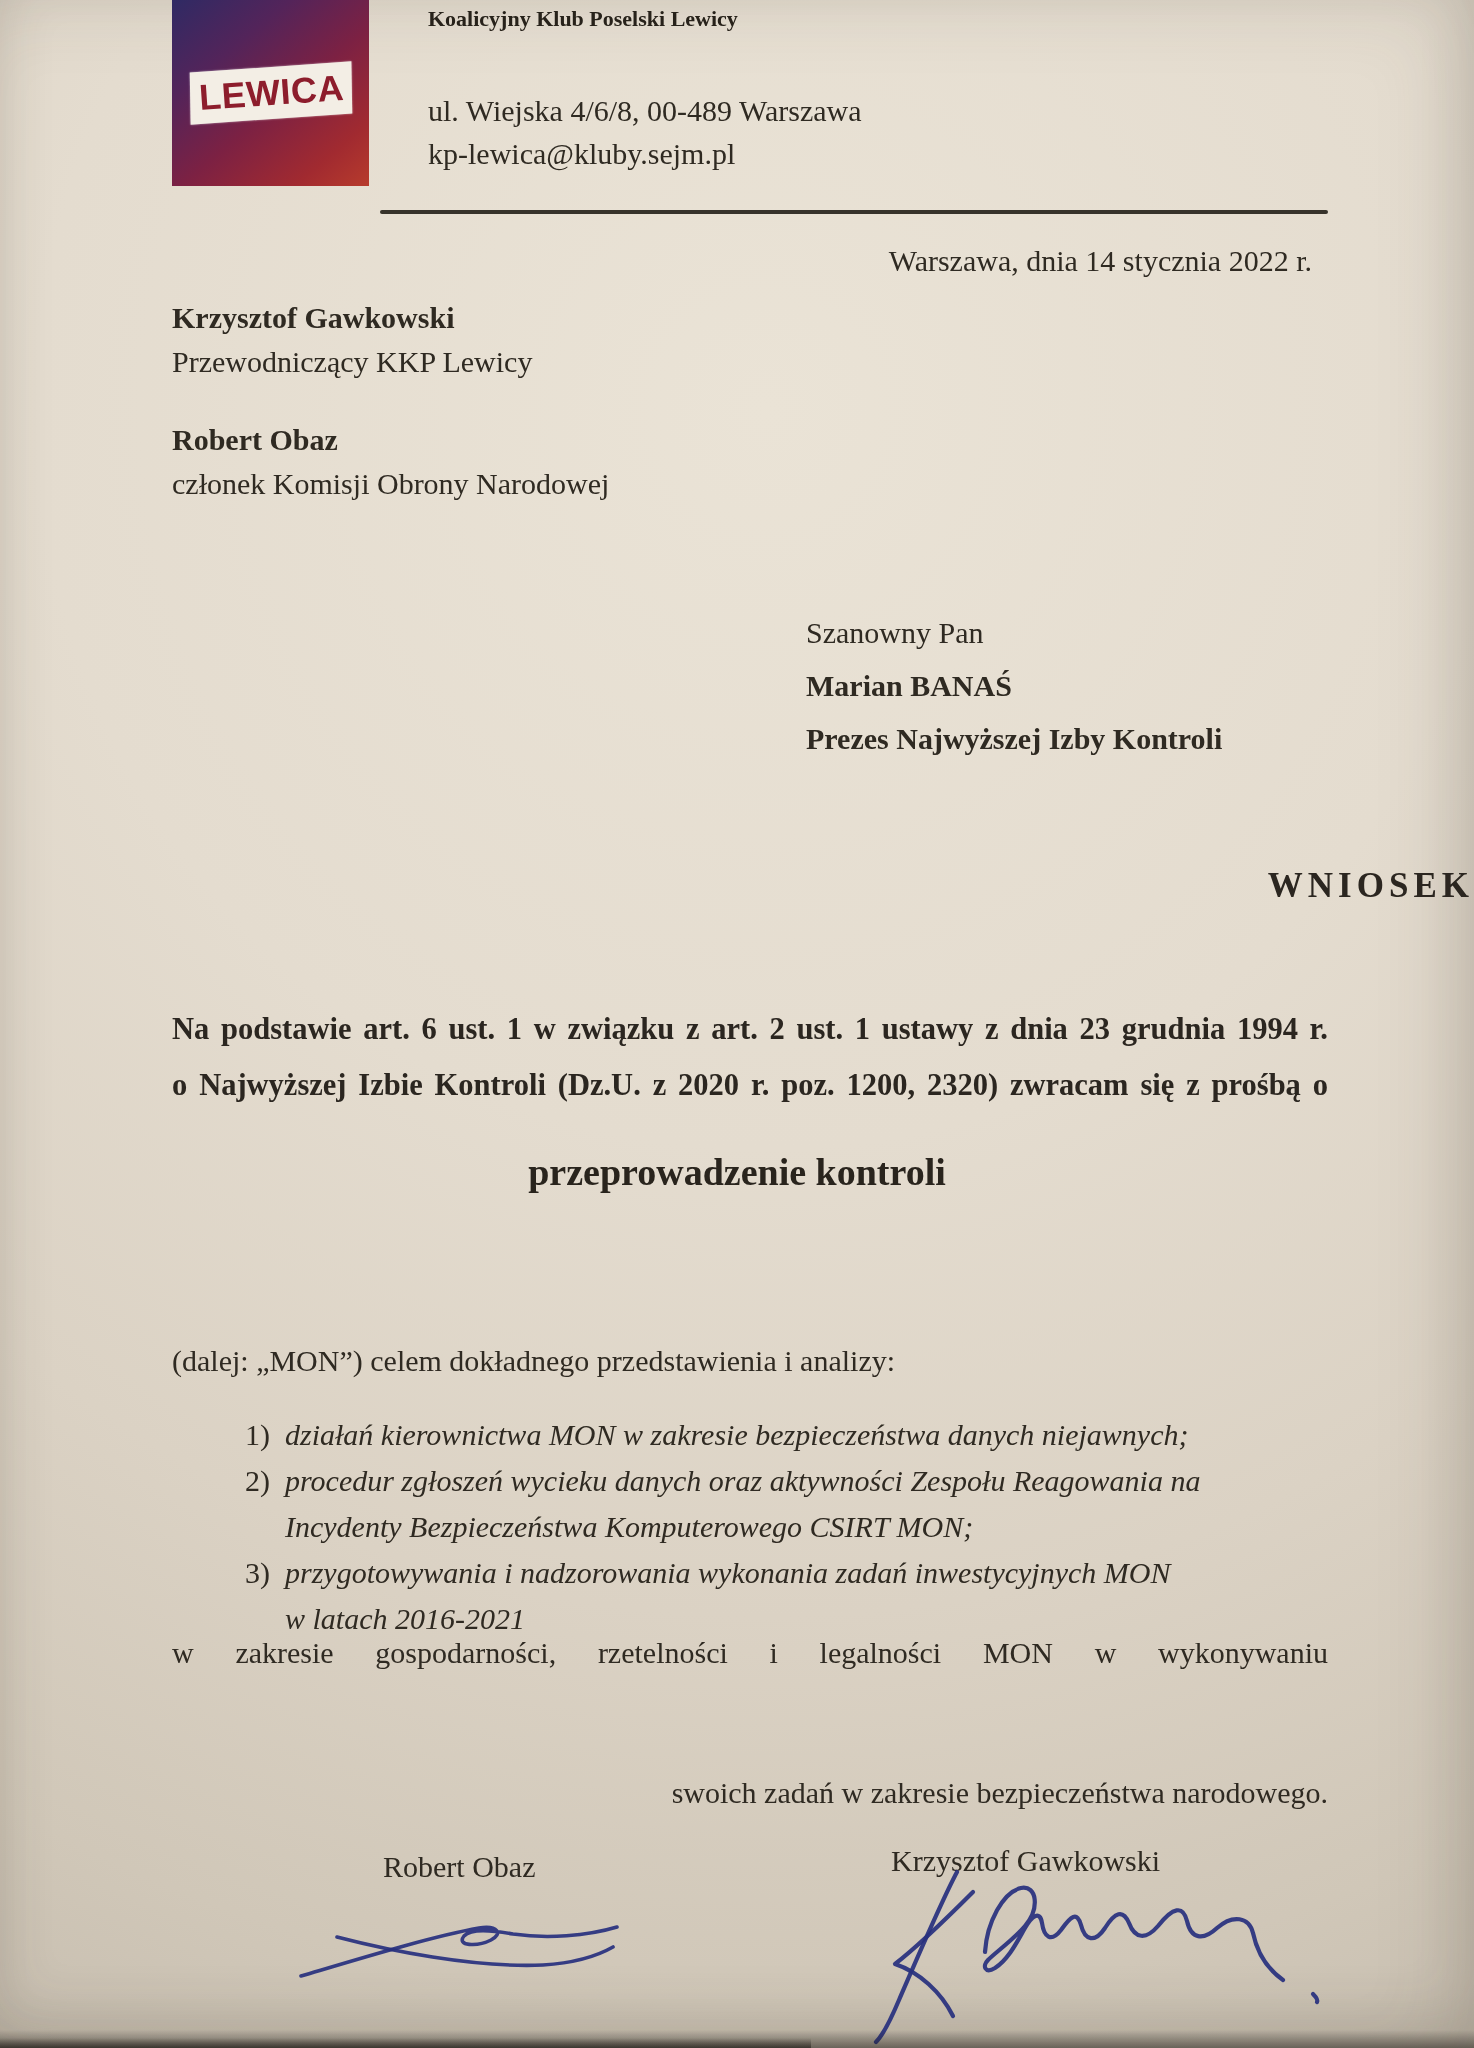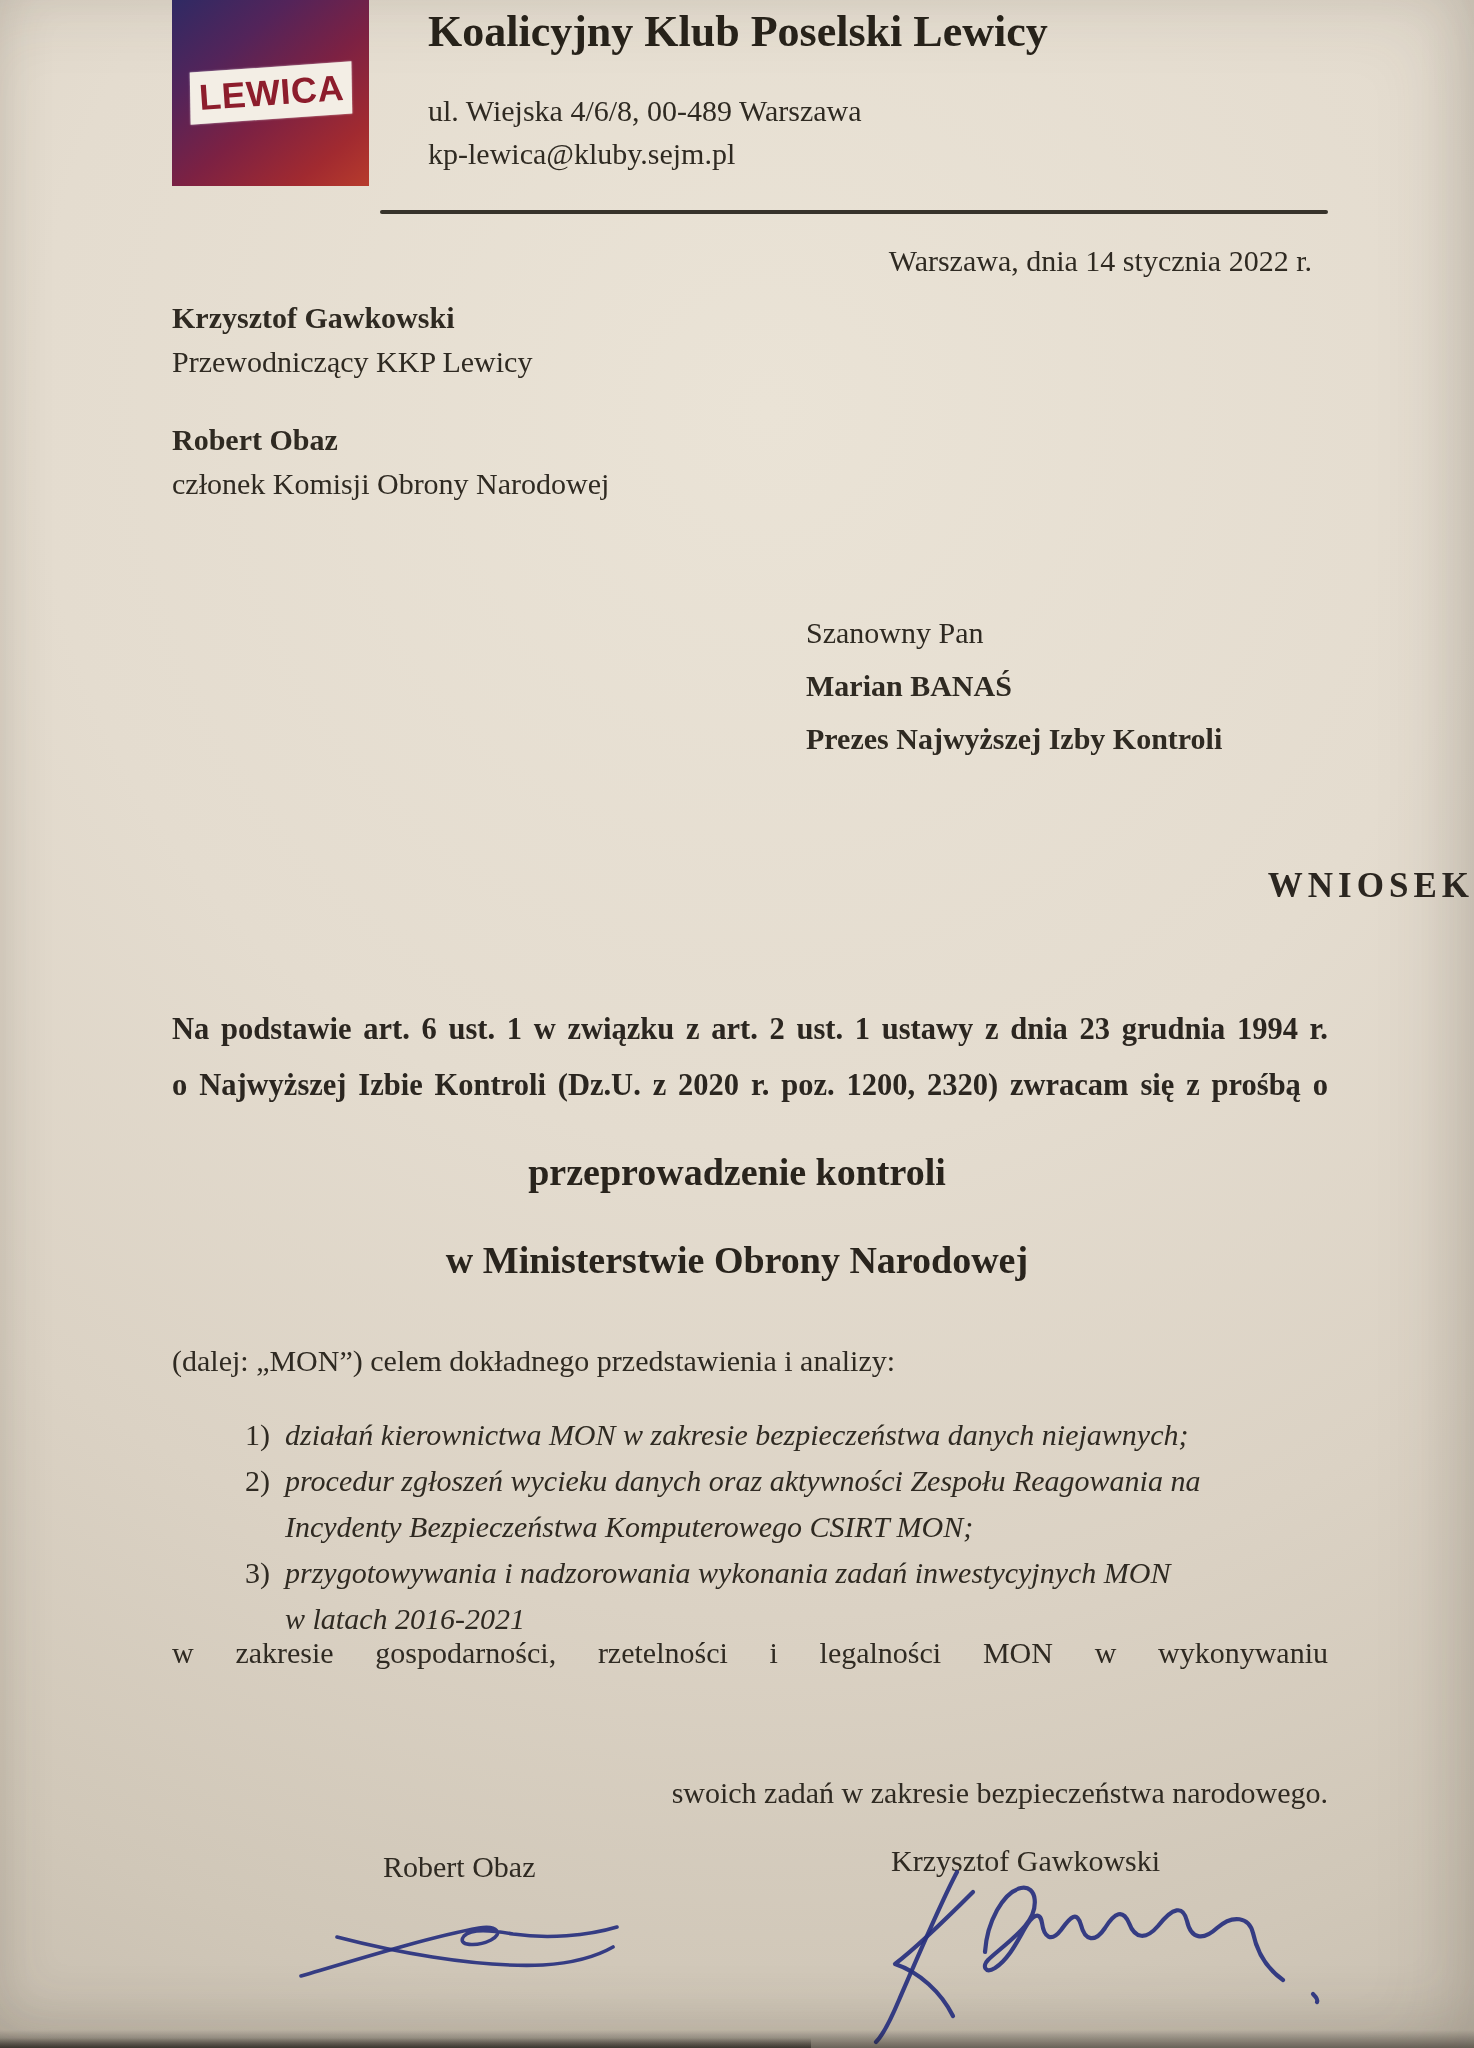--- a/index.html
+++ b/index.html
@@ -26,21 +26,21 @@
     width:162px;height:52px;background:#f3eee5;
     transform:rotate(-4deg) skewX(-3deg);
     display:flex;align-items:center;justify-content:center;
     box-shadow:0 0 2px rgba(255,255,255,.6);
   }
   .logo-band span{
     font-family:"Liberation Sans","DejaVu Sans",sans-serif;
     font-weight:bold;font-size:36px;letter-spacing:.5px;color:#8d1d2c;
     transform:skewX(3deg);
   }
-  .org-name{left:428px;top:6px;font-size:44px;font-weight:bold;color:#27221a;}
+  .org-name{left:428px;top:6px;font-size:22px;font-weight:bold;color:#27221a;}
   .org-address{left:428px;top:94px;font-size:30px;}
   .org-email{left:428px;top:137px;font-size:30px;}
   .rule{left:380px;top:210px;width:948px;height:4px;background:#37332b;border-radius:2px;}
   .date-line{left:156px;top:244px;width:1156px;text-align:right;font-size:30px;}
   
   .sender{left:172px;font-size:30px;line-height:44px;}
   .sender-1{top:296px;}
   .sender-2{top:418px;}
   .sender .name{font-weight:bold;}
   .recipient{left:806px;top:606px;font-size:30px;line-height:53px;}
@@ -109,21 +109,20 @@
     <div class="bold">Marian BANAŚ</div>
     <div class="bold">Prezes Najwyższej Izby Kontroli</div>
   </div>
 
   <div class="abs doc-title">WNIOSEK</div>
 
   <div class="abs legal legal-1">Na podstawie art. 6 ust. 1 w związku z art. 2 ust. 1 ustawy z dnia 23 grudnia 1994 r.</div>
   <div class="abs legal legal-2">o Najwyższej Izbie Kontroli (Dz.U. z 2020 r. poz. 1200, 2320) zwracam się z prośbą o</div>
 
   <div class="abs req-heading req-1">przeprowadzenie kontroli</div>
-  <div class="abs req-heading req-2">w Ministerstwie Obrony Narodowej</div>
 
   <div class="abs scope-intro">(dalej: „MON”) celem dokładnego przedstawienia i analizy:</div>
 
   <div class="abs request-list">
     <div class="list-item">
       <span class="list-marker">1)</span>
       <span class="list-text">działań kierownictwa MON w zakresie bezpieczeństwa danych niejawnych;</span>
     </div>
     <div class="list-item">
       <span class="list-marker">2)</span>

